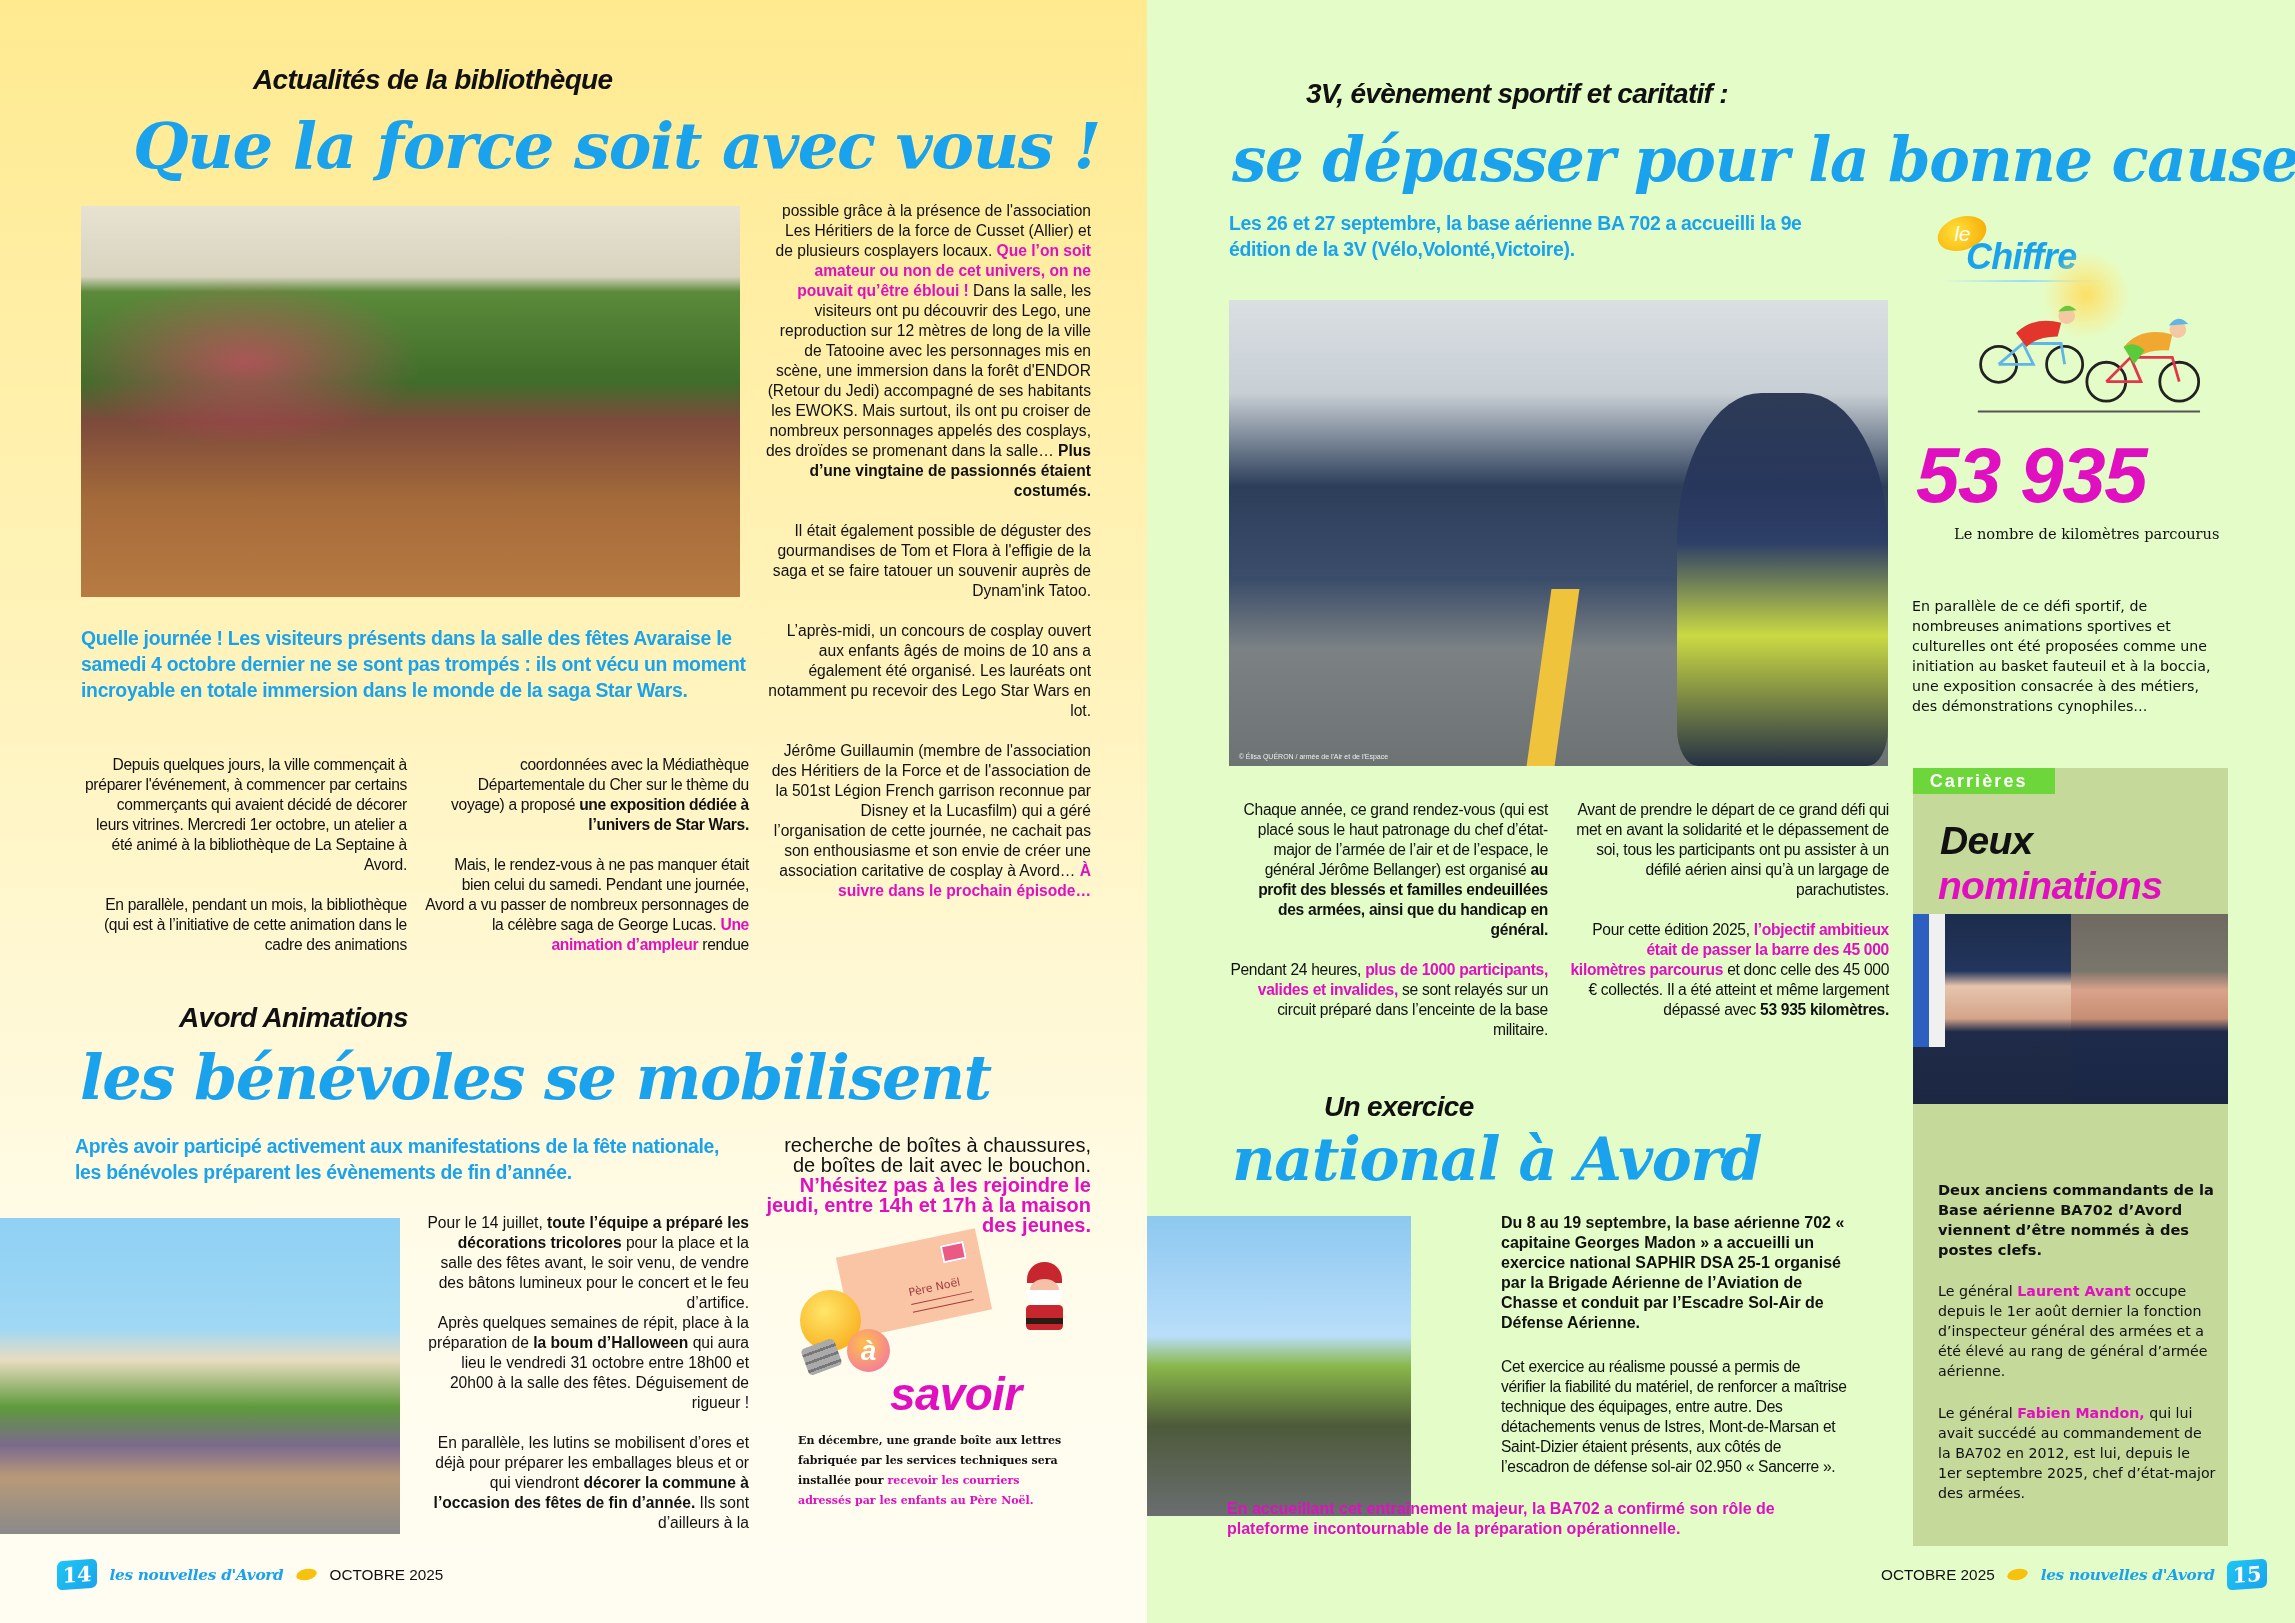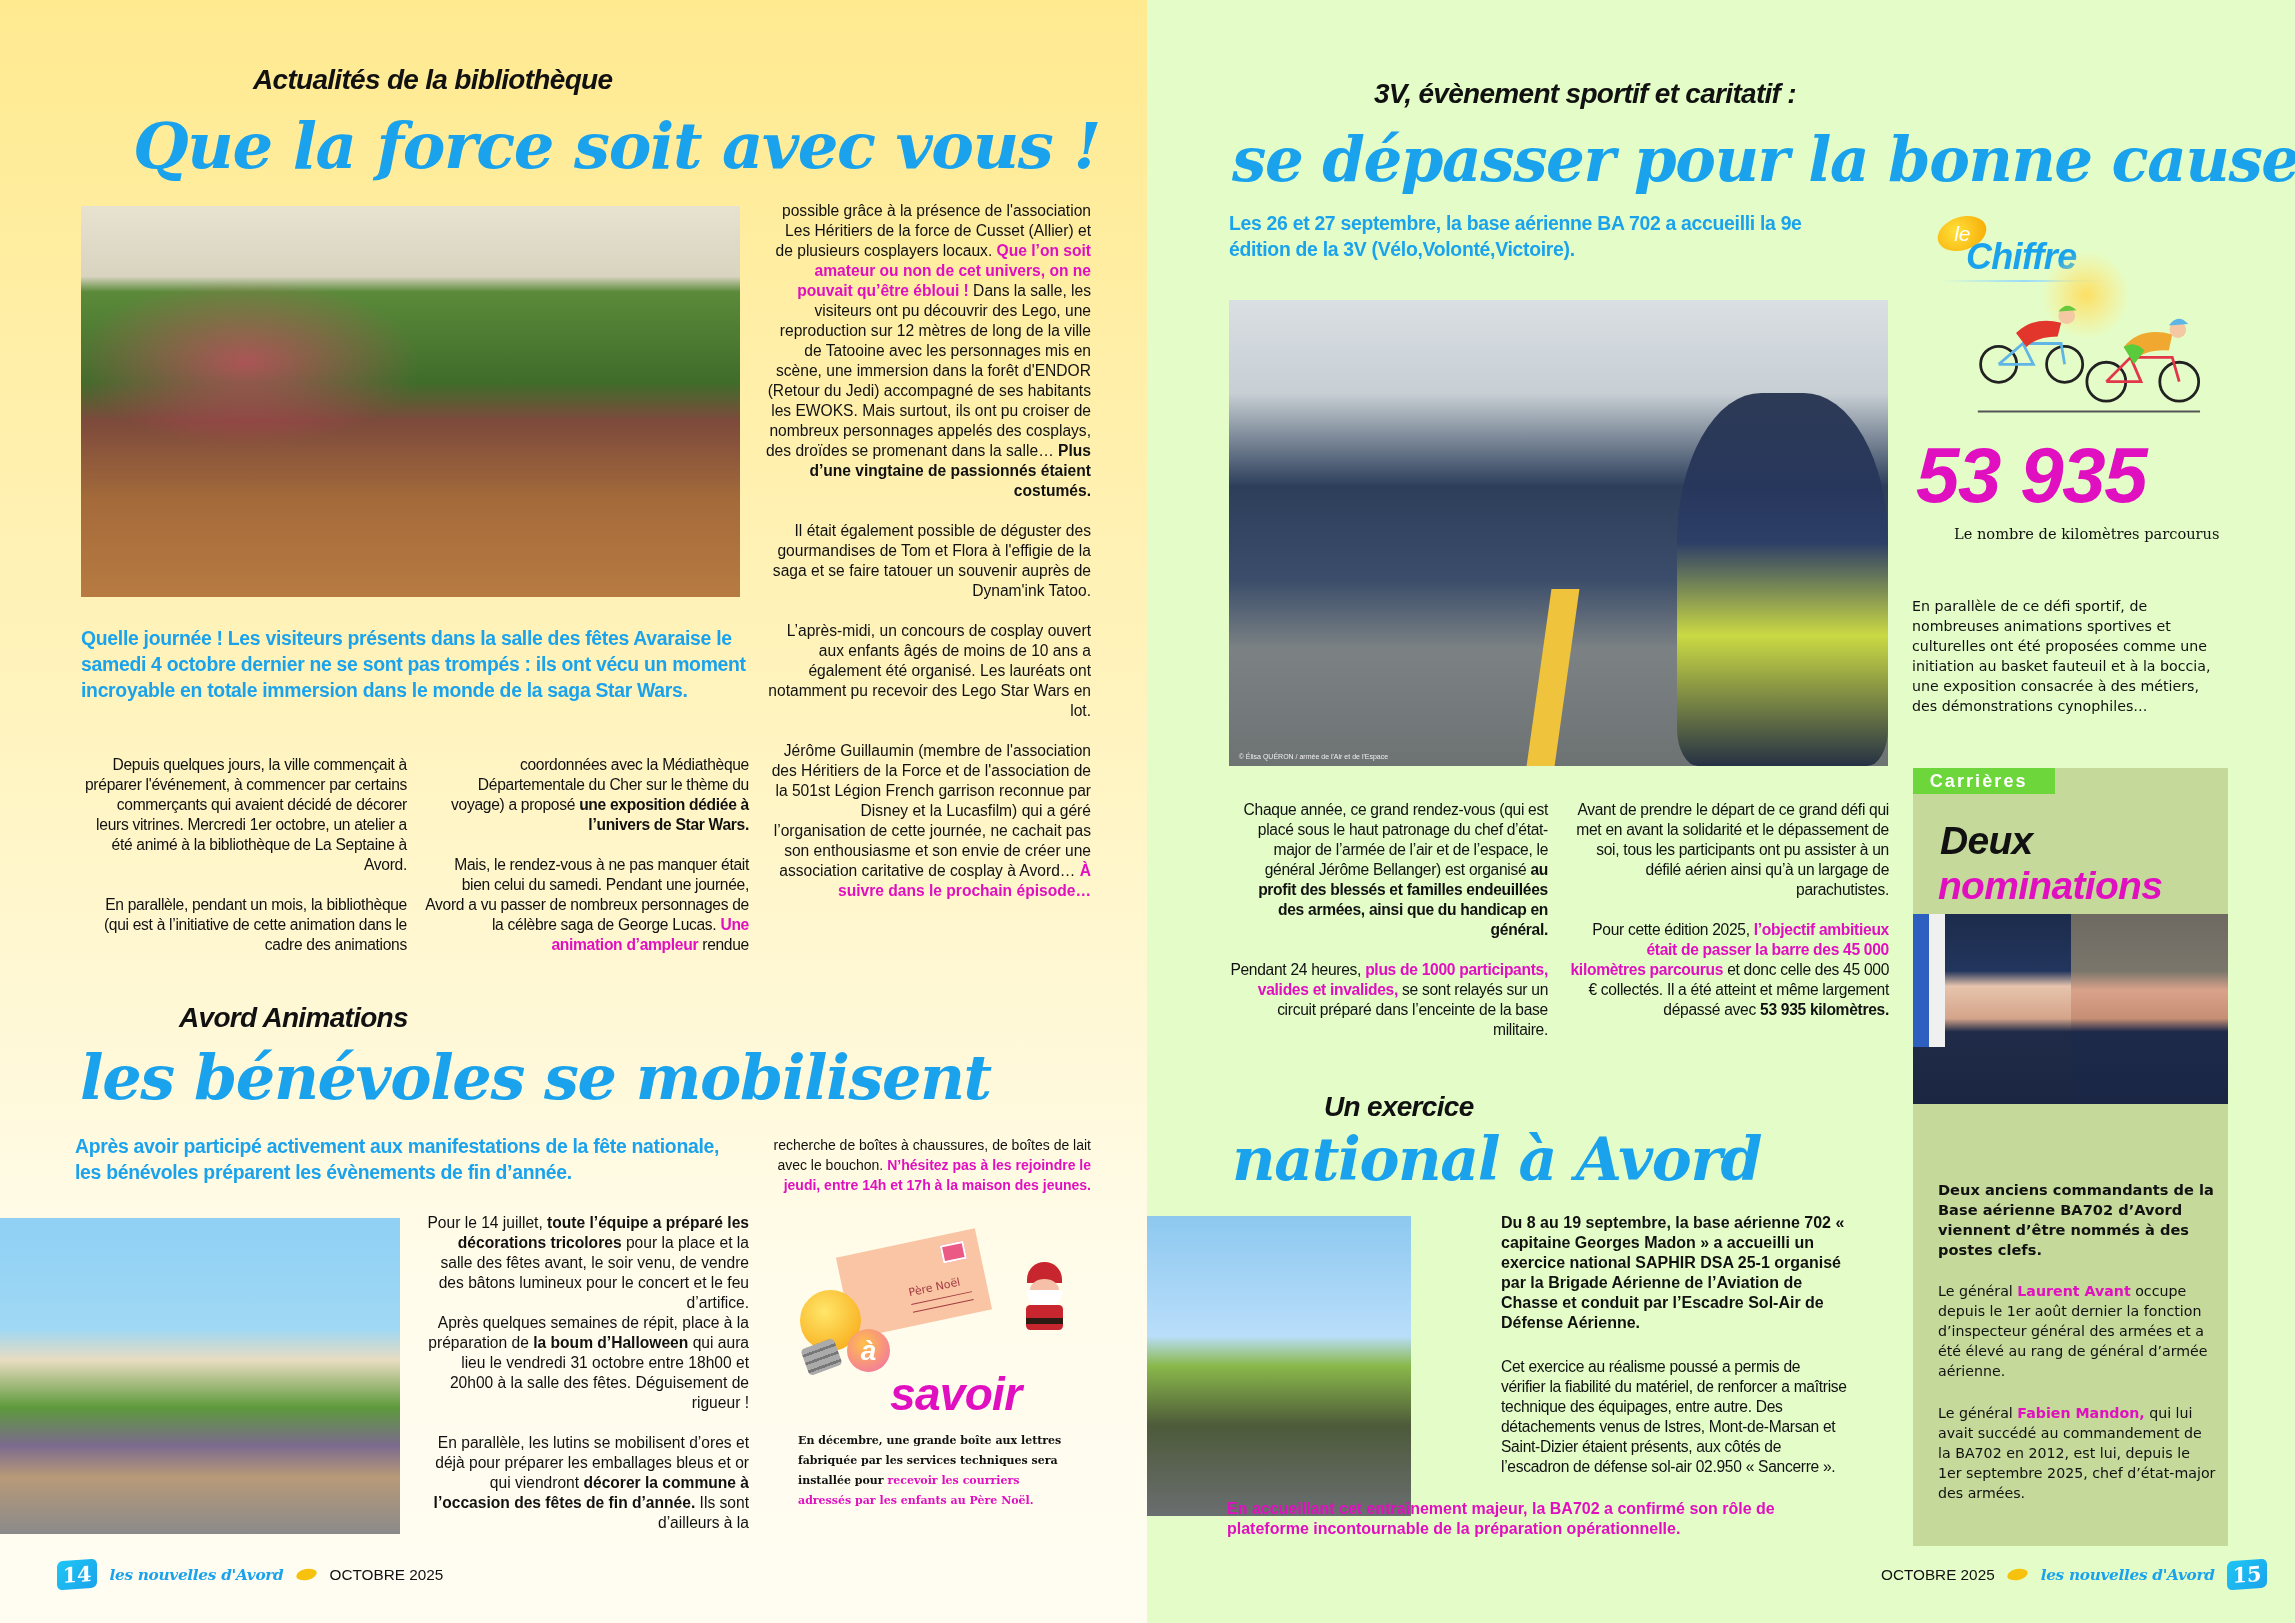--- a/index.html
+++ b/index.html
@@ -109,21 +109,21 @@
 
   <div class="abs headline" style="left:80px; top:1041px; font-size:62px;">les bénévoles se mobilisent</div>
 
   <div class="photo ph-benevoles" style="left:0; top:1218px; width:400px; height:316px;" title="Groupe de bénévoles devant un massif fleuri décoré de fanions tricolores"></div>
 
   <div class="abs body" style="left:423px; top:1213px; width:326px; font-size:15.6px;">
     <p><span>Pour le 14 juillet, </span><span class="b">toute l’équipe a préparé les décorations tricolores</span><span> pour la place et la salle des fêtes avant, le soir venu, de vendre des bâtons lumineux pour le concert et le feu d’artifice.</span><br><span>Après quelques semaines de répit, place à la préparation de </span><span class="b">la boum d’Halloween</span><span> qui aura lieu le vendredi 31 octobre entre 18h00 et 20h00 à la salle des fêtes. Déguisement de rigueur !</span></p>
     <p><span>En parallèle, les lutins se mobilisent d’ores et déjà pour préparer les emballages bleus et or qui viendront </span><span class="b">décorer la commune à l’occasion des fêtes de fin d’année.</span><span> Ils sont d’ailleurs à la</span></p>
   </div>
 
-  <div class="abs body" style="left:765px; top:1135px; width:326px; font-size:14px;">
+  <div class="abs body" style="left:765px; top:1135px; width:326px; font-size:20px;">
     <p><span>recherche de boîtes à chaussures, de boîtes de lait avec le bouchon. </span><span class="m">N’hésitez pas à les rejoindre le jeudi, entre 14h et 17h à la maison des jeunes.</span></p>
   </div>
 
   <div class="envelope">
     <div class="env-stamp"></div>
     <div class="env-label">Père Noël</div>
     <div class="env-line" style="top:61px;"></div>
     <div class="env-line" style="top:69px;"></div>
   </div>
   <div class="santa">
@@ -144,21 +144,21 @@
   <div class="footer" style="left:57px;">
     <div class="pg-num">14</div>
     <div class="mag-name">les nouvelles d'Avord</div>
     <div class="dot"></div>
     <div class="month">OCTOBRE 2025</div>
   </div>
 </div>
 
 <div class="page page-right"></div>
 
-<div class="abs kicker" style="left:1374px; top:78px;">3V, évènement sportif et caritatif :</div>
+<div class="abs kicker" style="left:1306px; top:78px;">3V, évènement sportif et caritatif :</div>
 <div class="abs headline" style="left:1232px; top:124px; font-size:61px;">se dépasser pour la bonne cause</div>
 <div class="abs lead" style="left:1229px; top:210px; width:611px;">Les 26 et 27 septembre, la base aérienne BA 702 a accueilli la 9e édition de la 3V (Vélo,Volonté,Victoire).</div>
 
 <div class="photo ph-bikes" style="left:1229px; top:300px; width:659px; height:466px;" title="Peloton de cyclistes derrière une moto de gendarmerie sur la piste">
   <div class="ph-moto"></div>
   <div class="photo-credit">© Élisa QUÉRON / armée de l'Air et de l'Espace</div>
 </div>
 
 <div class="abs body narrow" style="left:1229px; top:800px; width:319px;">
   <p><span>Chaque année, ce grand rendez-vous (qui est placé sous le haut patronage du chef d’état-major de l’armée de l’air et de l’espace, le général Jérôme Bellanger) est organisé </span><span class="b">au profit des blessés et familles endeuillées des armées, ainsi que du handicap en général.</span></p>

